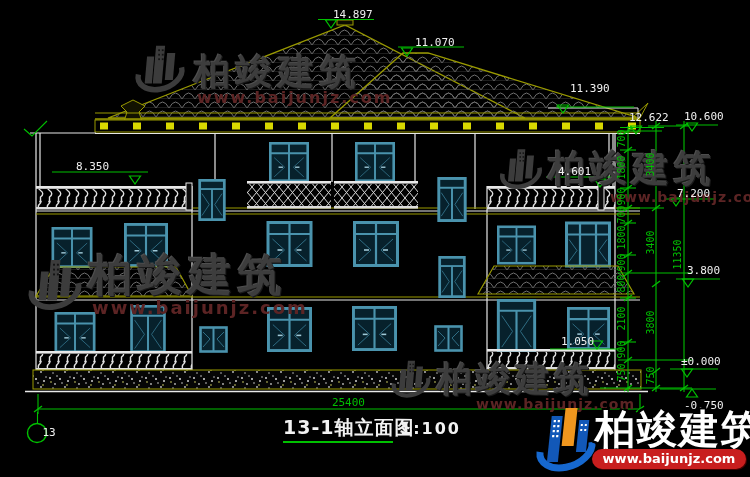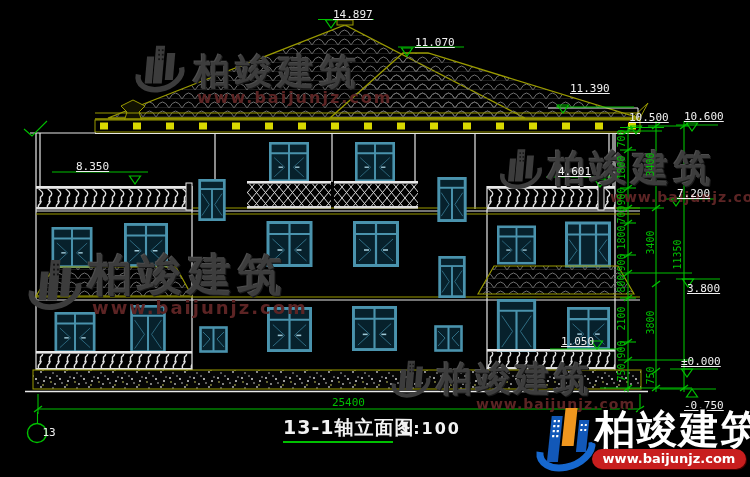--- a/index.html
+++ b/index.html
@@ -1,19 +1,19 @@
 <!DOCTYPE html>
 <html><head>
 <meta charset="utf-8">
 <style>
   html,body{margin:0;padding:0;background:#000;}
   #canvas{position:relative;width:750px;height:477px;background:#000;overflow:hidden;
           font-family:"DejaVu Sans Mono",monospace;}
   .abs{position:absolute;}
-  .lv{position:absolute;color:#f0f0f0;font:11px "DejaVu Sans Mono",monospace;white-space:nowrap;z-index:5;text-decoration:underline;}
+  .lv{position:absolute;color:#f0f0f0;font:11px "DejaVu Sans Mono",monospace;white-space:nowrap;z-index:5;}
   .dim{position:absolute;color:#00c000;font:11px "DejaVu Sans Mono",monospace;white-space:nowrap;z-index:5;}
   .dimv{position:absolute;width:40px;text-align:center;transform:rotate(-90deg);color:#00c000;
         font:10px "DejaVu Sans Mono",monospace;z-index:5;}
   .wm{position:absolute;color:#3d3d3d;font-weight:bold;white-space:nowrap;z-index:4;
       font-family:"DejaVu Sans",sans-serif;text-shadow:1px 1px 0 #1b1b1b,-1px -1px 0 #4e4e4e;}
   .wmu{position:absolute;color:#5c2424;font-weight:bold;white-space:nowrap;z-index:4;
        font-family:"DejaVu Sans",sans-serif;}
   .title{position:absolute;color:#f2f2f2;font-weight:bold;letter-spacing:1px;white-space:nowrap;z-index:5;
          font-family:"DejaVu Sans",sans-serif;}
   .brand{position:absolute;color:#fff;font-weight:bold;white-space:nowrap;z-index:6;
@@ -349,26 +349,26 @@
 
 <svg class="abs" style="left:388px;top:358px;z-index:4" width="46" height="44" viewBox="0 0 60 62">
       <use href="#wmk"></use>
     </svg>
 <span class="wm" style="left:437px;top:356px;font-size:35px;letter-spacing:4px">柏竣建筑</span>
 <span class="wmu" style="left:476px;top:396px;font-size:14px;letter-spacing:1px">www.baijunjz.com</span>
 
 <span class="lv" style="left:333px;top:8px">14.897</span>
 <span class="lv" style="left:415px;top:36px">11.070</span>
 <span class="lv" style="left:570px;top:82px">11.390</span>
-<span class="lv" style="left:629px;top:111px">10.500</span>
+<span class="lv" style="left:629px;top:111px">12.622</span>
 <span class="lv" style="left:684px;top:110px">10.600</span>
 <span class="lv" style="left:76px;top:160px">8.350</span>
 <span class="lv" style="left:558px;top:165px">4.601</span>
 <span class="lv" style="left:677px;top:187px">7.200</span>
-<span class="lv" style="left:687px;top:282px">3.800</span>
+<span class="lv" style="left:687px;top:264px">3.800</span>
 <span class="lv" style="left:561px;top:335px">1.050</span>
 <span class="lv" style="left:681px;top:355px">±0.000</span>
 <span class="lv" style="left:684px;top:399px">-0.750</span>
 
 <span class="dimv" style="left:601px;top:133px">700</span>
 <span class="dimv" style="left:601px;top:162px">1800</span>
 <span class="dimv" style="left:601px;top:191px">900</span>
 <span class="dimv" style="left:601px;top:209px">700</span>
 <span class="dimv" style="left:601px;top:232px">1800</span>
 <span class="dimv" style="left:601px;top:257px">900</span>

